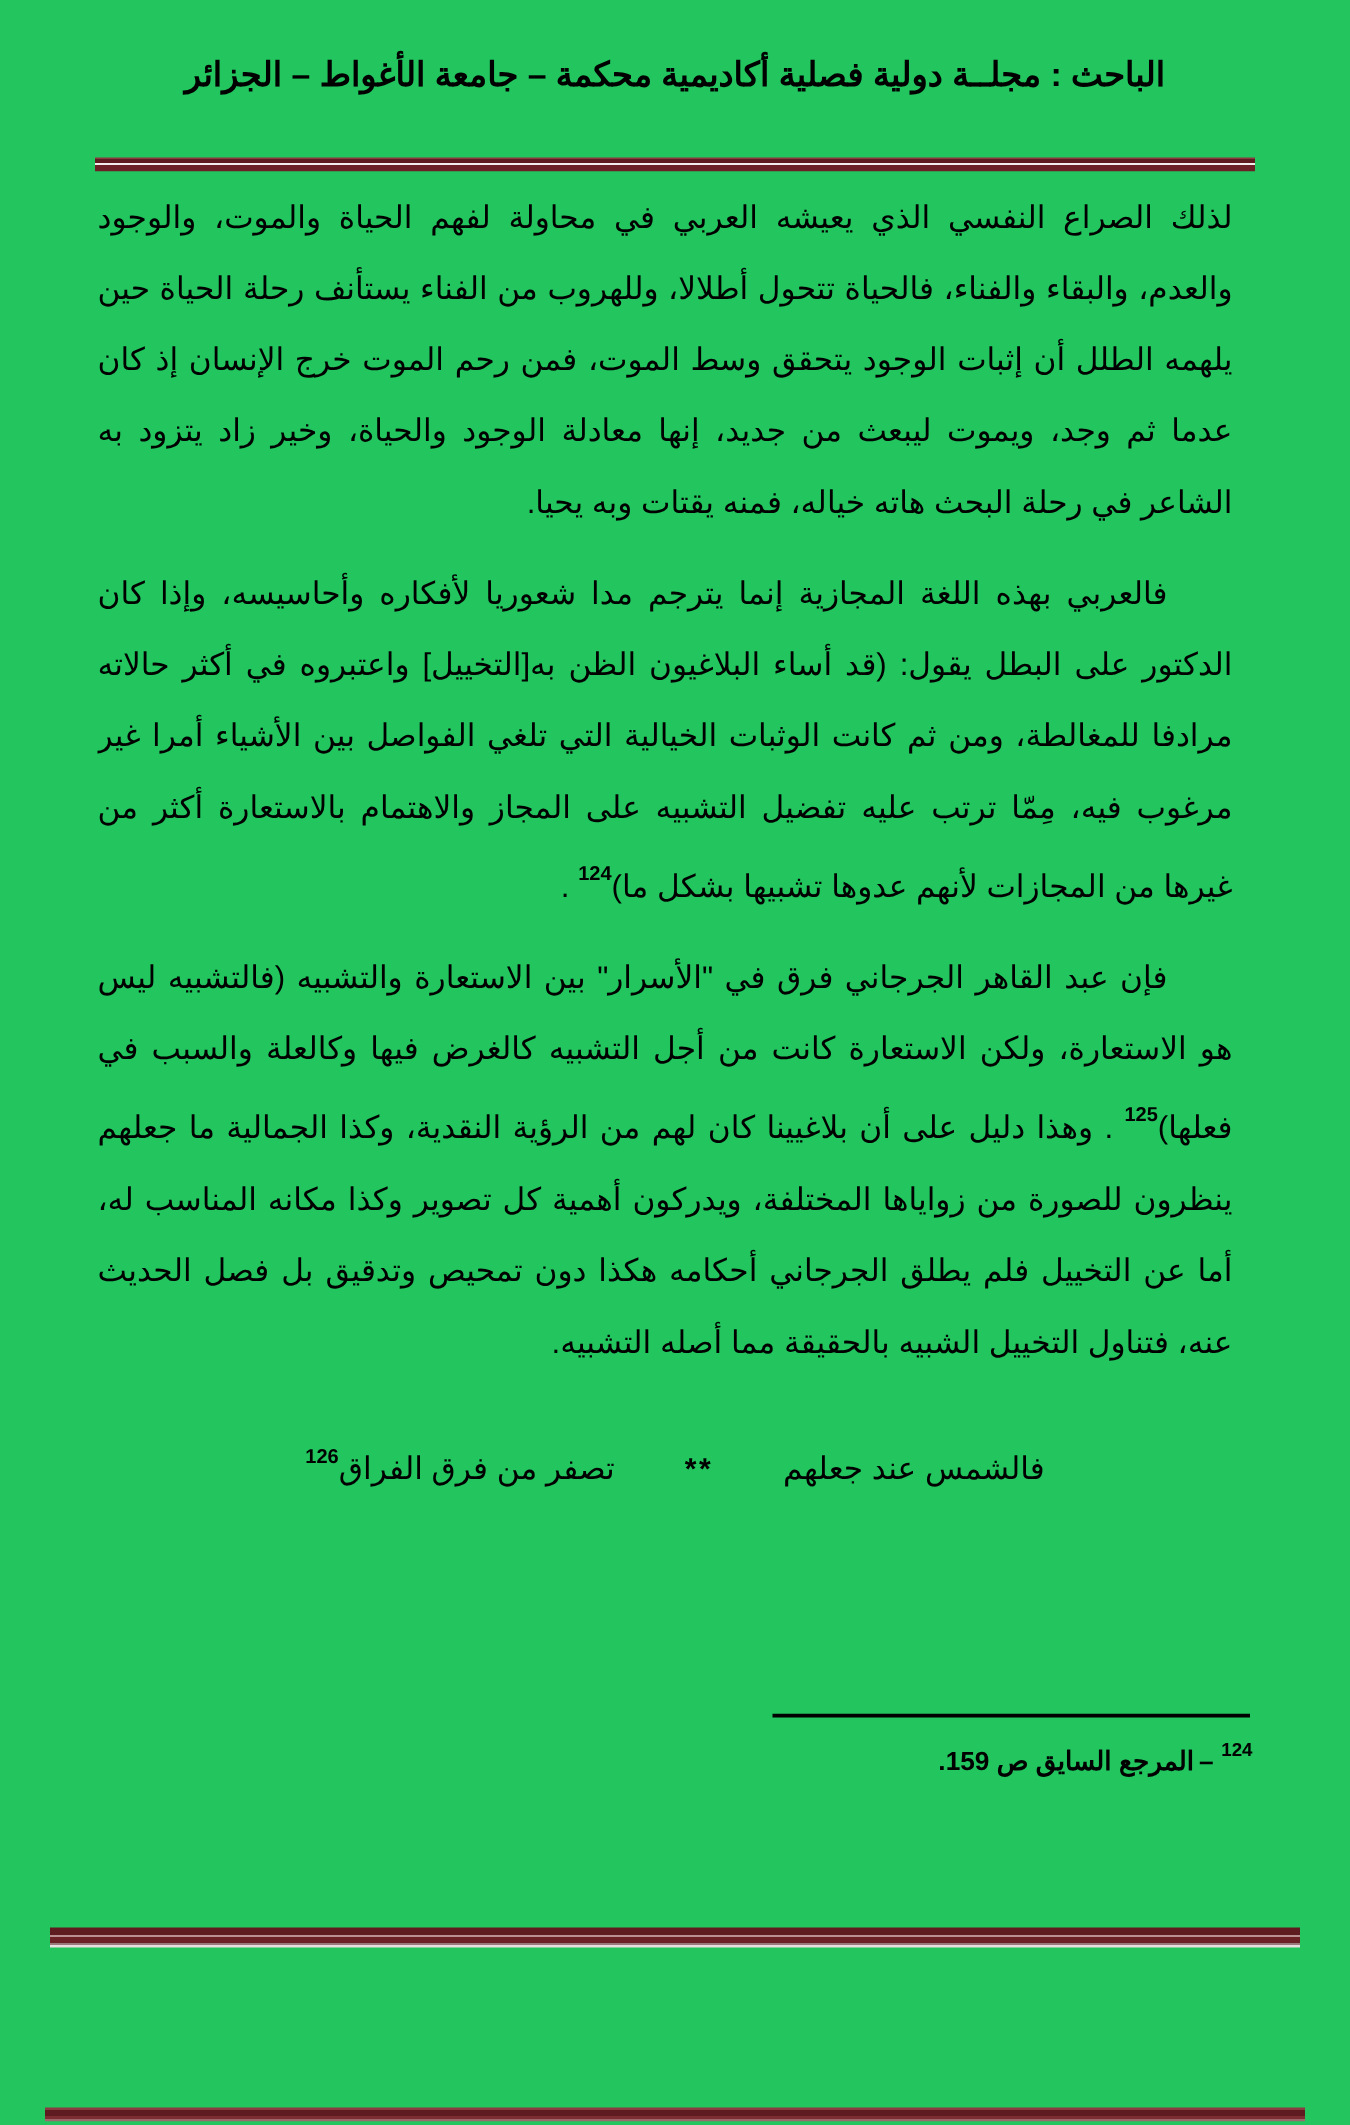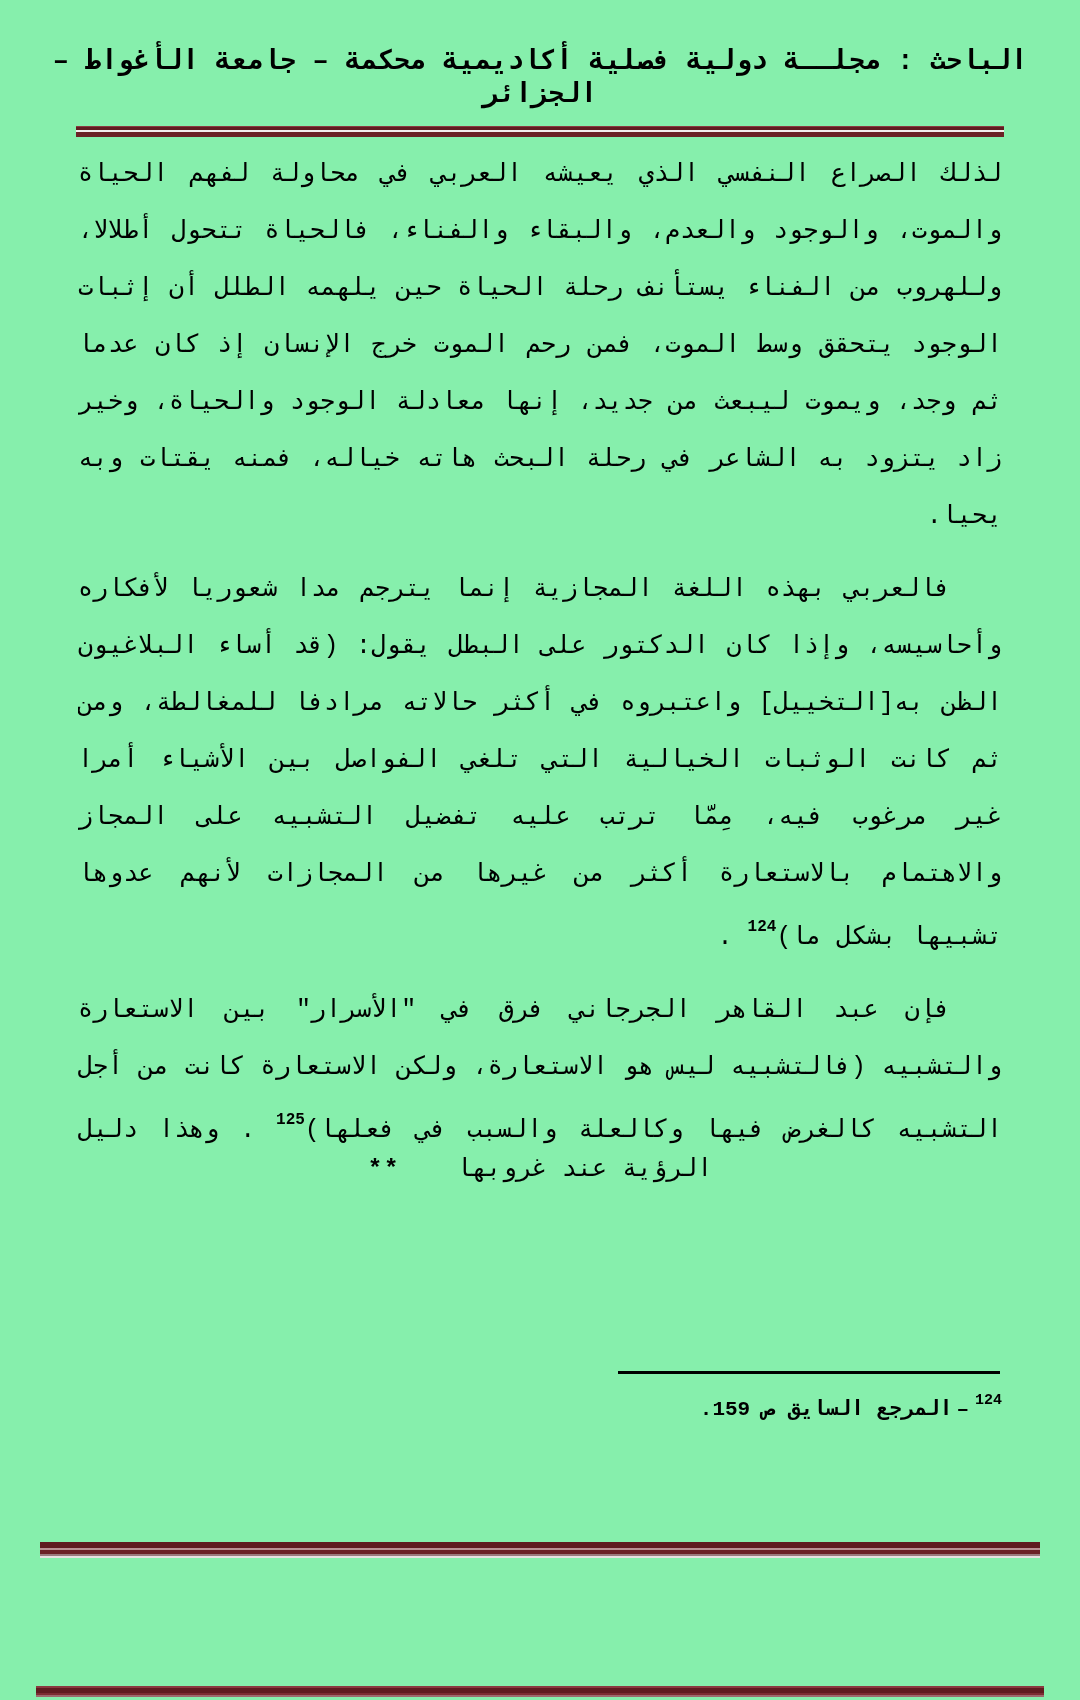--- a/index.html
+++ b/index.html
@@ -1,21 +1,21 @@
 <!DOCTYPE html>
 <html lang="ar"><head>
 <meta charset="utf-8">
 <style>
   html,body{margin:0;padding:0;background:#ffffff;}
   .page{
     position:relative;
     width:1080px;height:1700px;
-    background:#86efac;
+    background:#22c55e;
     color:#000000;
-    font-family:Liberation Mono, monospace;
+    font-family:Liberation Sans, sans-serif;
     overflow:hidden;
   }
   
   .header{
     position:absolute;top:44px;left:0;right:0;
     text-align:center;direction:rtl;
     font-size:27px;font-weight:bold;
     letter-spacing:0.5px;
   }
   
@@ -34,21 +34,21 @@
     background:linear-gradient(to bottom,
       #8a3a40 0 20%, #5f1c20 20% 62%, #7c2d32 62% 84%, #9c6a6d 84% 100%);
   }
   
   .body-text{
     position:absolute;top:146px;right:78px;left:78px;height:1000px;
     direction:rtl;text-align:justify;
     font-size:25px;line-height:57px;
     overflow:hidden;
   }
-  .para{margin:0 0 16px 0;}
+  .para{margin:0 16px 16px 0;}
   .para.indent{text-indent:52px;}
   sup.ref{
     font-size:16px;font-weight:bold;
     position:relative;top:-4px;
     letter-spacing:0;
   }
   
   .verse{
     position:absolute;top:1150px;left:0;right:0;
     display:flex;justify-content:center;align-items:baseline;
@@ -85,22 +85,23 @@
 
   <div class="rule-top"></div>
 
   <main class="body-text">
     <p class="para">لذلك الصراع النفسي الذي يعيشه العربي في محاولة لفهم الحياة والموت، والوجود والعدم، والبقاء والفناء، فالحياة تتحول أطلالا، وللهروب من الفناء يستأنف رحلة الحياة حين يلهمه الطلل أن إثبات الوجود يتحقق وسط الموت، فمن رحم الموت خرج الإنسان إذ كان عدما ثم وجد، ويموت ليبعث من جديد، إنها معادلة الوجود والحياة، وخير زاد يتزود به الشاعر في رحلة البحث هاته خياله، فمنه يقتات وبه يحيا.</p>
     <p class="para indent"><span>فالعربي بهذه اللغة المجازية إنما يترجم مدا شعوريا لأفكاره وأحاسيسه، وإذا كان الدكتور على البطل يقول: (قد أساء البلاغيون الظن به[التخييل] واعتبروه في أكثر حالاته مرادفا للمغالطة، ومن ثم كانت الوثبات الخيالية التي تلغي الفواصل بين الأشياء أمرا غير مرغوب فيه، مِمّا ترتب عليه تفضيل التشبيه على المجاز والاهتمام بالاستعارة أكثر من غيرها من المجازات لأنهم عدوها تشبيها بشكل ما)</span><sup class="ref">124</sup><span> .</span></p>
     <p class="para indent"><span>فإن عبد القاهر الجرجاني فرق في "الأسرار" بين الاستعارة والتشبيه (فالتشبيه ليس هو الاستعارة، ولكن الاستعارة كانت من أجل التشبيه كالغرض فيها وكالعلة والسبب في فعلها)</span><sup class="ref">125</sup><span> . وهذا دليل على أن بلاغيينا كان لهم من الرؤية النقدية، وكذا الجمالية ما جعلهم ينظرون للصورة من زواياها المختلفة، ويدركون أهمية كل تصوير وكذا مكانه المناسب له، أما عن التخييل فلم يطلق الجرجاني أحكامه هكذا دون تمحيص وتدقيق بل فصل الحديث عنه، فتناول التخييل الشبيه بالحقيقة مما أصله التشبيه.</span></p>
   </main>
 
   <div class="verse">
-    <span>الرؤية عند غروبها</span>
+    <span>فالشمس عند جعلهم</span>
     <span class="stars">**</span>
+    <span><span>تصفر من فرق الفراق</span><sup class="ref">126</sup></span>
   </div>
 
   <div class="fn-sep"></div>
 
   <section class="footnotes">
     <p class="fn-row"><sup>124</sup><span class="fn-dash">–</span><span>المرجع السايق ص 159.</span></p>
   </section>
 
   <div class="rule-footer"></div>
 

